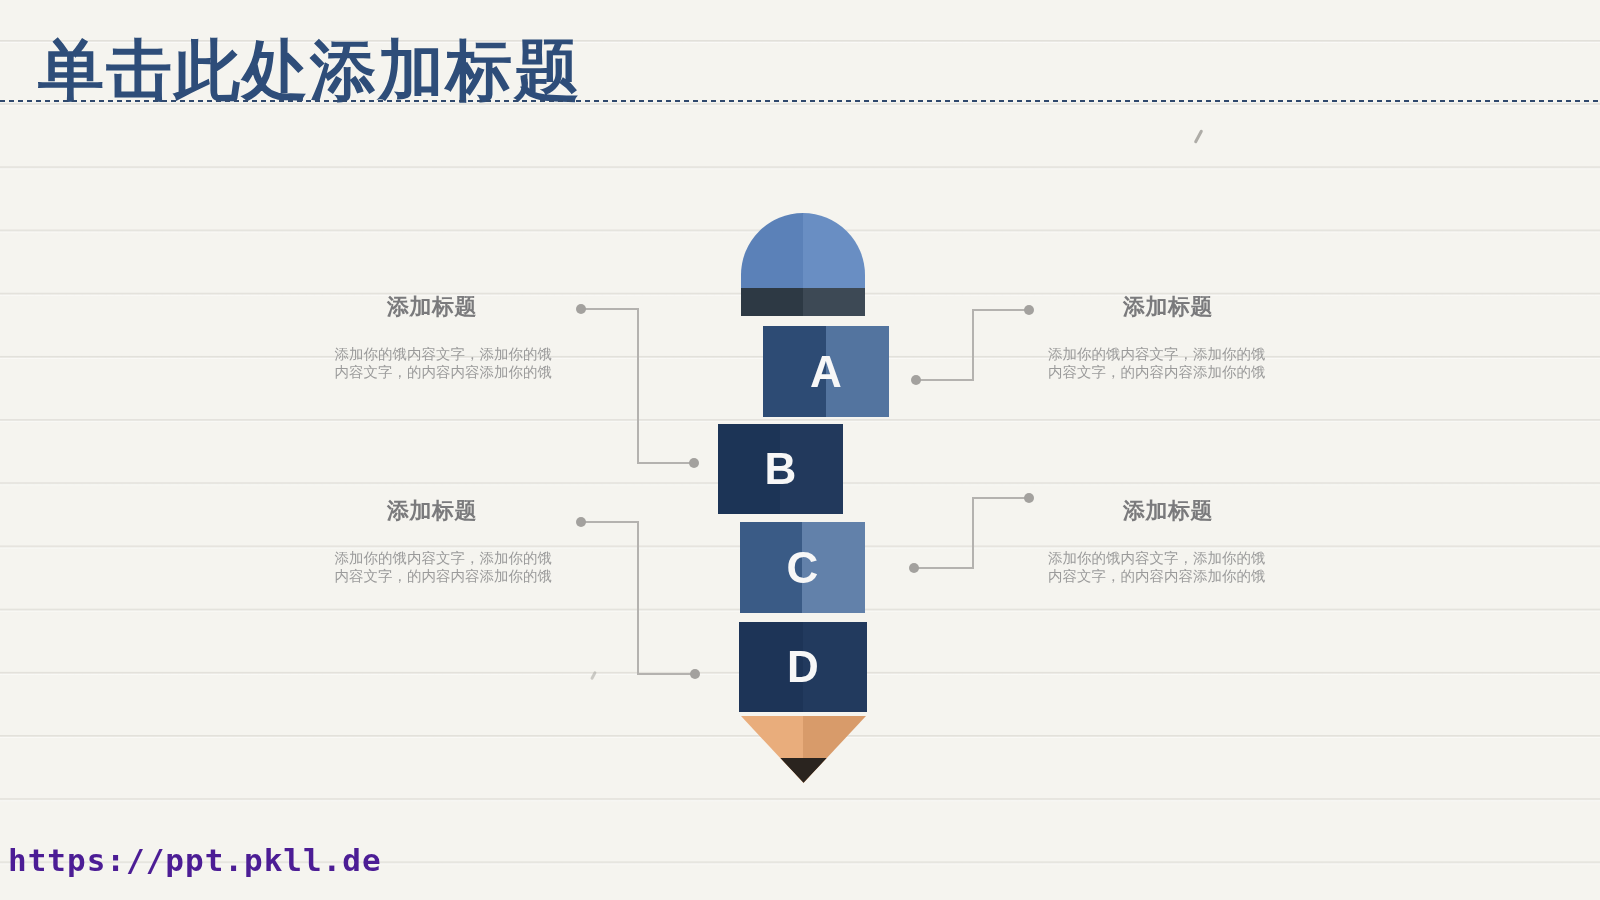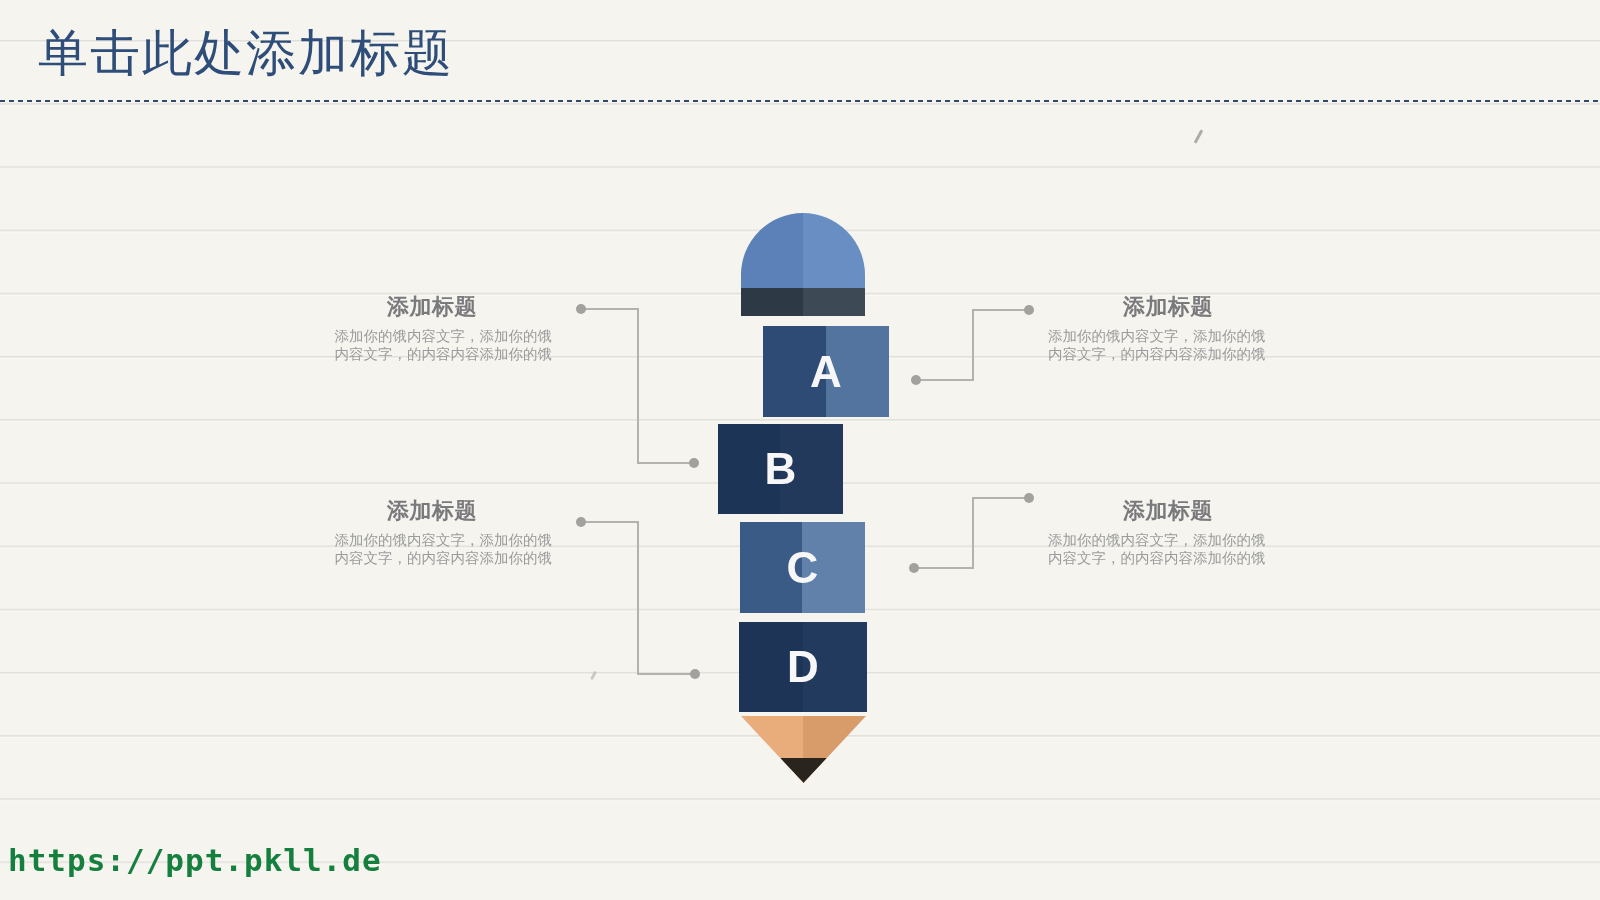--- a/index.html
+++ b/index.html
@@ -13,22 +13,22 @@
   
   .ruled {
     position:absolute; inset:0;
     background-image:linear-gradient(#e2e0da 1.2px, rgba(255,255,255,.65) 2.2px, rgba(255,255,255,0) 3.4px);
     background-size:100% 63.2px;
     background-position:0 40px;
     background-repeat:repeat-y;
   }
 
   .main-title {
-    position:absolute; left:38px; top:20px;
-    font-size:50px; font-weight:normal; letter-spacing:2px;
+    position:absolute; left:38px; top:26px;
+    font-size:66px; font-weight:bold; letter-spacing:2px;
     color:var(--title-color,#2e4d79);
     white-space:nowrap;
   }
   .divider {
     position:absolute; left:0; top:100px; width:1600px; height:2px;
     background:repeating-linear-gradient(90deg, var(--divider-color,#30496d) 0 5px, transparent 5px 9px);
   }
 
   
   .piece { position:absolute; }
@@ -57,21 +57,21 @@
   .connectors { position:absolute; left:0; top:0; pointer-events:none; }
 
   
   .callout { position:absolute; width:240px; }
   .callout .c-title {
     font-size:22px; font-weight:bold; letter-spacing:.5px;
     color:var(--callout-title,#7a7a7c);
     text-align:center;
   }
   .callout .c-body {
-    margin-top:6px; font-size:14.5px; line-height:1.24;
+    margin-top:24px; font-size:14.5px; line-height:1.24;
     color:var(--callout-body,#9b9b9b);
     white-space:pre-line;
   }
   .callout.align-right { text-align:right; }
   .callout.align-left  { text-align:left; }
   .co-lt { left:312px;  top:292px; }
   .co-rt { left:1048px; top:292px; }
   .co-lb { left:312px;  top:496px; }
   .co-rb { left:1048px; top:496px; }
 
@@ -80,21 +80,21 @@
     position:absolute; width:3px; border-radius:2px;
     background:#aeaca7; transform:rotate(28deg);
   }
   .mark-1 { left:1197px; top:129px; height:15px; }
   .mark-2 { left:592px;  top:671px; height:9px; opacity:.6; }
 
   .watermark {
     position:absolute; left:8px; top:842px;
     font-family:"DejaVu Sans Mono","Liberation Mono",monospace;
     font-size:31px; font-weight:bold; letter-spacing:1px;
-    color:#15803d;
+    color:#4c1d95;
   }
 </style>
 </head>
 <body>
 
 <div class="slide" style="--title-color: #2e4d79; --divider-color: #30496d; --callout-title: #7a7a7c; --callout-body: #9b9b9b;">
 
   <div class="ruled"></div>
 
   <div class="main-title">单击此处添加标题</div>

